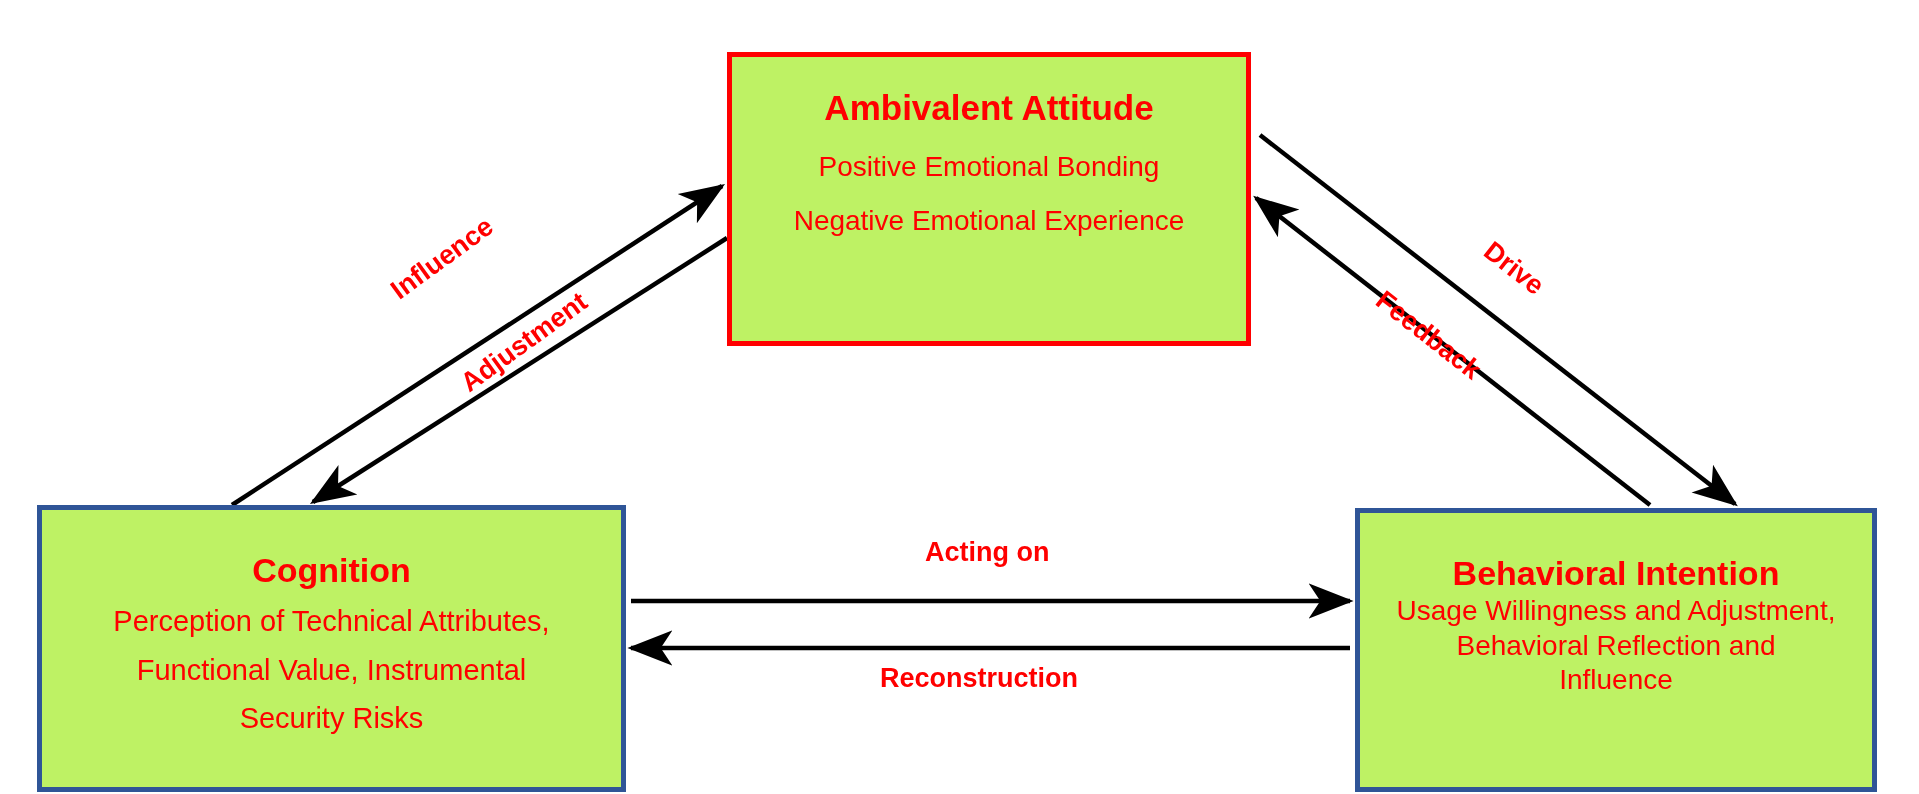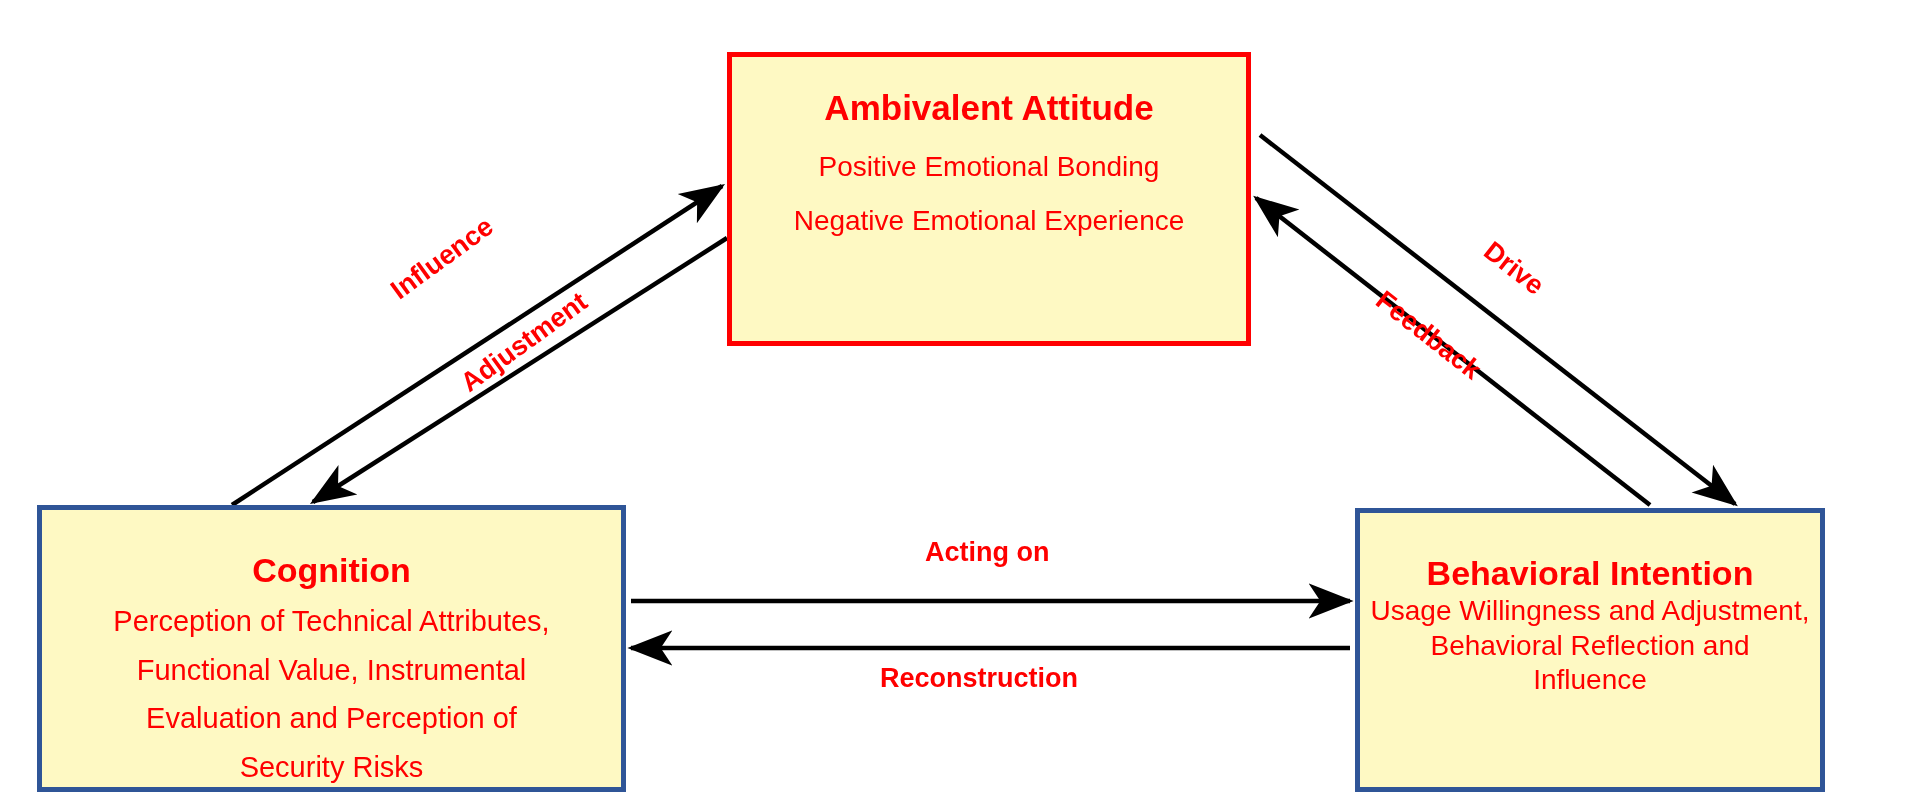--- a/index.html
+++ b/index.html
@@ -3,41 +3,41 @@
 <meta charset="utf-8">
 <style>
   html,body{margin:0;padding:0;background:#ffffff;}
   body{width:1919px;height:794px;position:relative;overflow:hidden;
        font-family:"Liberation Sans", sans-serif;}
 
   #canvas{position:absolute;left:0;top:0;width:1919px;height:794px;}
 
   .svg-layer{position:absolute;left:0;top:0;width:1919px;height:794px;overflow:visible;}
 
-  .node{position:absolute;box-sizing:border-box;background:#fef9c3;
+  .node{position:absolute;box-sizing:border-box;background:#bef264;
         display:flex;flex-direction:column;align-items:center;justify-content:center;
         text-align:center;}
 
   .node .n-title{color:#FF0000;font-weight:bold;line-height:1.1;}
   .node .n-line{color:#FF0000;line-height:1.22;white-space:nowrap;}
 
   
   #node-attitude{left:727px;top:52px;width:524px;height:294px;
                  border:5px solid #FF0000;justify-content:flex-start;padding-top:32px;}
   #node-attitude .n-title{font-size:35px;margin-bottom:22px;}
   #node-attitude .n-line{font-size:28px;margin-bottom:20px;}
 
   
   #node-cognition{left:37px;top:505px;width:589px;height:287px;
                   border:5px solid #2F5597;justify-content:flex-start;padding-top:42px;}
   #node-cognition .n-title{font-size:34px;margin-bottom:2px;}
   #node-cognition .n-line{font-size:29px;margin-top:13px;}
 
   
-  #node-intention{left:1355px;top:508px;width:470px;height:284px;
+  #node-intention{left:1355px;top:508px;width:522px;height:284px;
                   border:5px solid #2F5597;justify-content:flex-start;padding-top:42px;}
   #node-intention .n-title{font-size:34px;margin-bottom:2px;}
   #node-intention .n-line{font-size:28px;}
 
   
   .edge-label{position:absolute;color:#FF0000;font-weight:bold;font-size:27px;
               white-space:nowrap;transform-origin:50% 50%;}
 
   #lbl-influence   {left:383px;  top:243px; transform:rotate(-36deg);}
   #lbl-adjustment  {left:450px;  top:327px; transform:rotate(-36deg);}
@@ -74,21 +74,20 @@
   <div class="node" id="node-attitude">
     <div class="n-title">Ambivalent Attitude</div>
     <div class="n-line">Positive Emotional Bonding</div>
     <div class="n-line">Negative Emotional Experience</div>
   </div>
 
   <div class="node" id="node-cognition">
     <div class="n-title">Cognition</div>
     <div class="n-line">Perception of Technical Attributes,</div>
     <div class="n-line">Functional Value, Instrumental</div>
-    <div class="n-line">Evaluation and Perception of</div>
     <div class="n-line">Security Risks</div>
   </div>
 
   <div class="node" id="node-intention">
     <div class="n-title">Behavioral Intention</div>
     <div class="n-line">Usage Willingness and Adjustment,</div>
     <div class="n-line">Behavioral Reflection and</div>
     <div class="n-line">Influence</div>
   </div>
 

